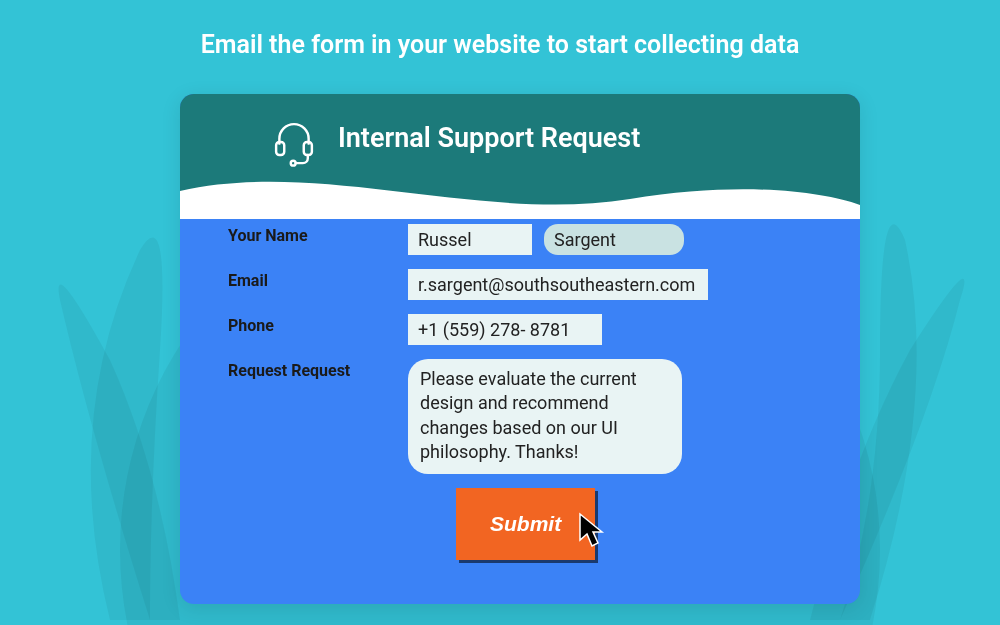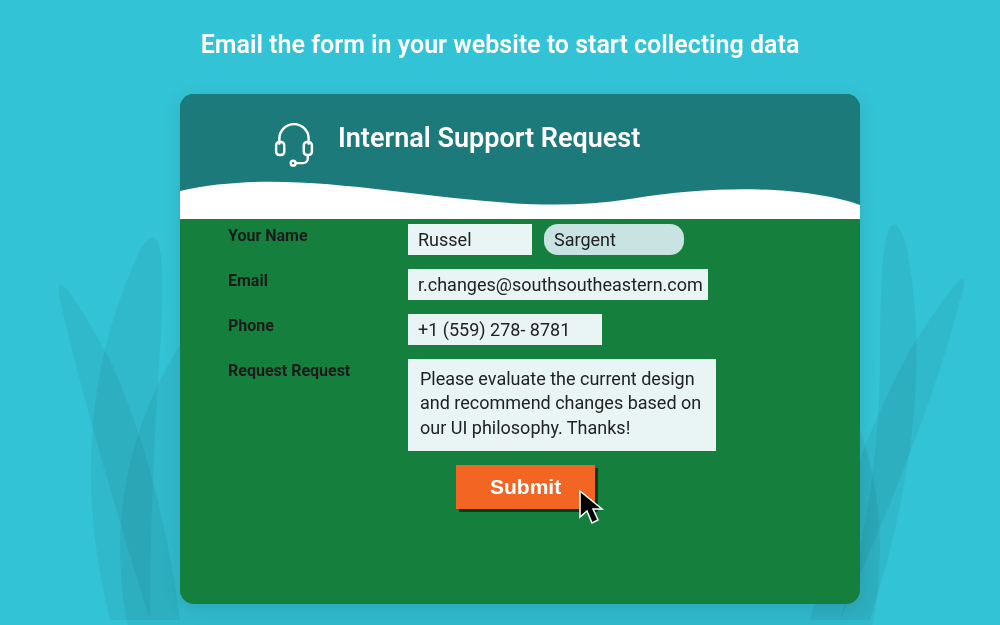--- a/index.html
+++ b/index.html
@@ -30,21 +30,21 @@
     border-radius: 50%;
     background: rgba(0,0,0,0.05);
     left: 120px; top: 170px;
   }
   .card {
     position: absolute;
     left: 180px;
     top: 94px;
     width: 680px;
     height: 510px;
-    background: #15803d;
+    background: #3b82f6;
     border-radius: 14px;
     overflow: hidden;
     box-shadow: 0 4px 20px rgba(0,0,0,0.1);
   }
   .card-header {
     position: relative;
     height: 124px;
     background: #1c7a7a;
     display: flex;
     align-items: flex-start;
@@ -94,35 +94,37 @@
     font-size: 18px;
     padding: 5px 10px;
     border: none;
     font-family: inherit;
   }
   .field.first { width: 124px; }
   .field.last  { width: 140px; background: #c9e2e2; border-radius: 14px; }
   .field.email { width: 300px; }
   .field.phone { width: 194px; }
   .field.details {
-    width: 308px;
+    width: 274px;
     line-height: 1.35;
     padding: 8px 12px 10px 12px;
     min-height: 92px;
+    border-radius: 20px;
   }
   .submit-row { padding-left: 228px; margin-top: 10px; position: relative; }
   .submit-btn {
     background: #f26522;
     color: #ffffff;
     font-size: 21px;
     font-weight: 600;
     border: none;
-    padding: 10px 34px;
+    padding: 24px 34px;
     cursor: pointer;
     box-shadow: 3px 3px 0 rgba(0,0,0,0.55);
+    font-style: italic;
   }
   .cursor {
     position: absolute;
     left: 346px;
     top: 22px;
     width: 40px; height: 40px;
     pointer-events: none;
   }
 </style>
 </head>
@@ -166,21 +168,21 @@
         <div class="row-label">Your Name</div>
         <div class="row-fields">
           <div class="field first">Russel</div>
           <div class="field last">Sargent</div>
         </div>
       </div>
 
       <div class="row">
         <div class="row-label">Email</div>
         <div class="row-fields">
-          <div class="field email">r.changes@southsoutheastern.com</div>
+          <div class="field email">r.sargent@southsoutheastern.com</div>
         </div>
       </div>
 
       <div class="row">
         <div class="row-label">Phone</div>
         <div class="row-fields">
           <div class="field phone">+1 (559) 278- 8781</div>
         </div>
       </div>
 

